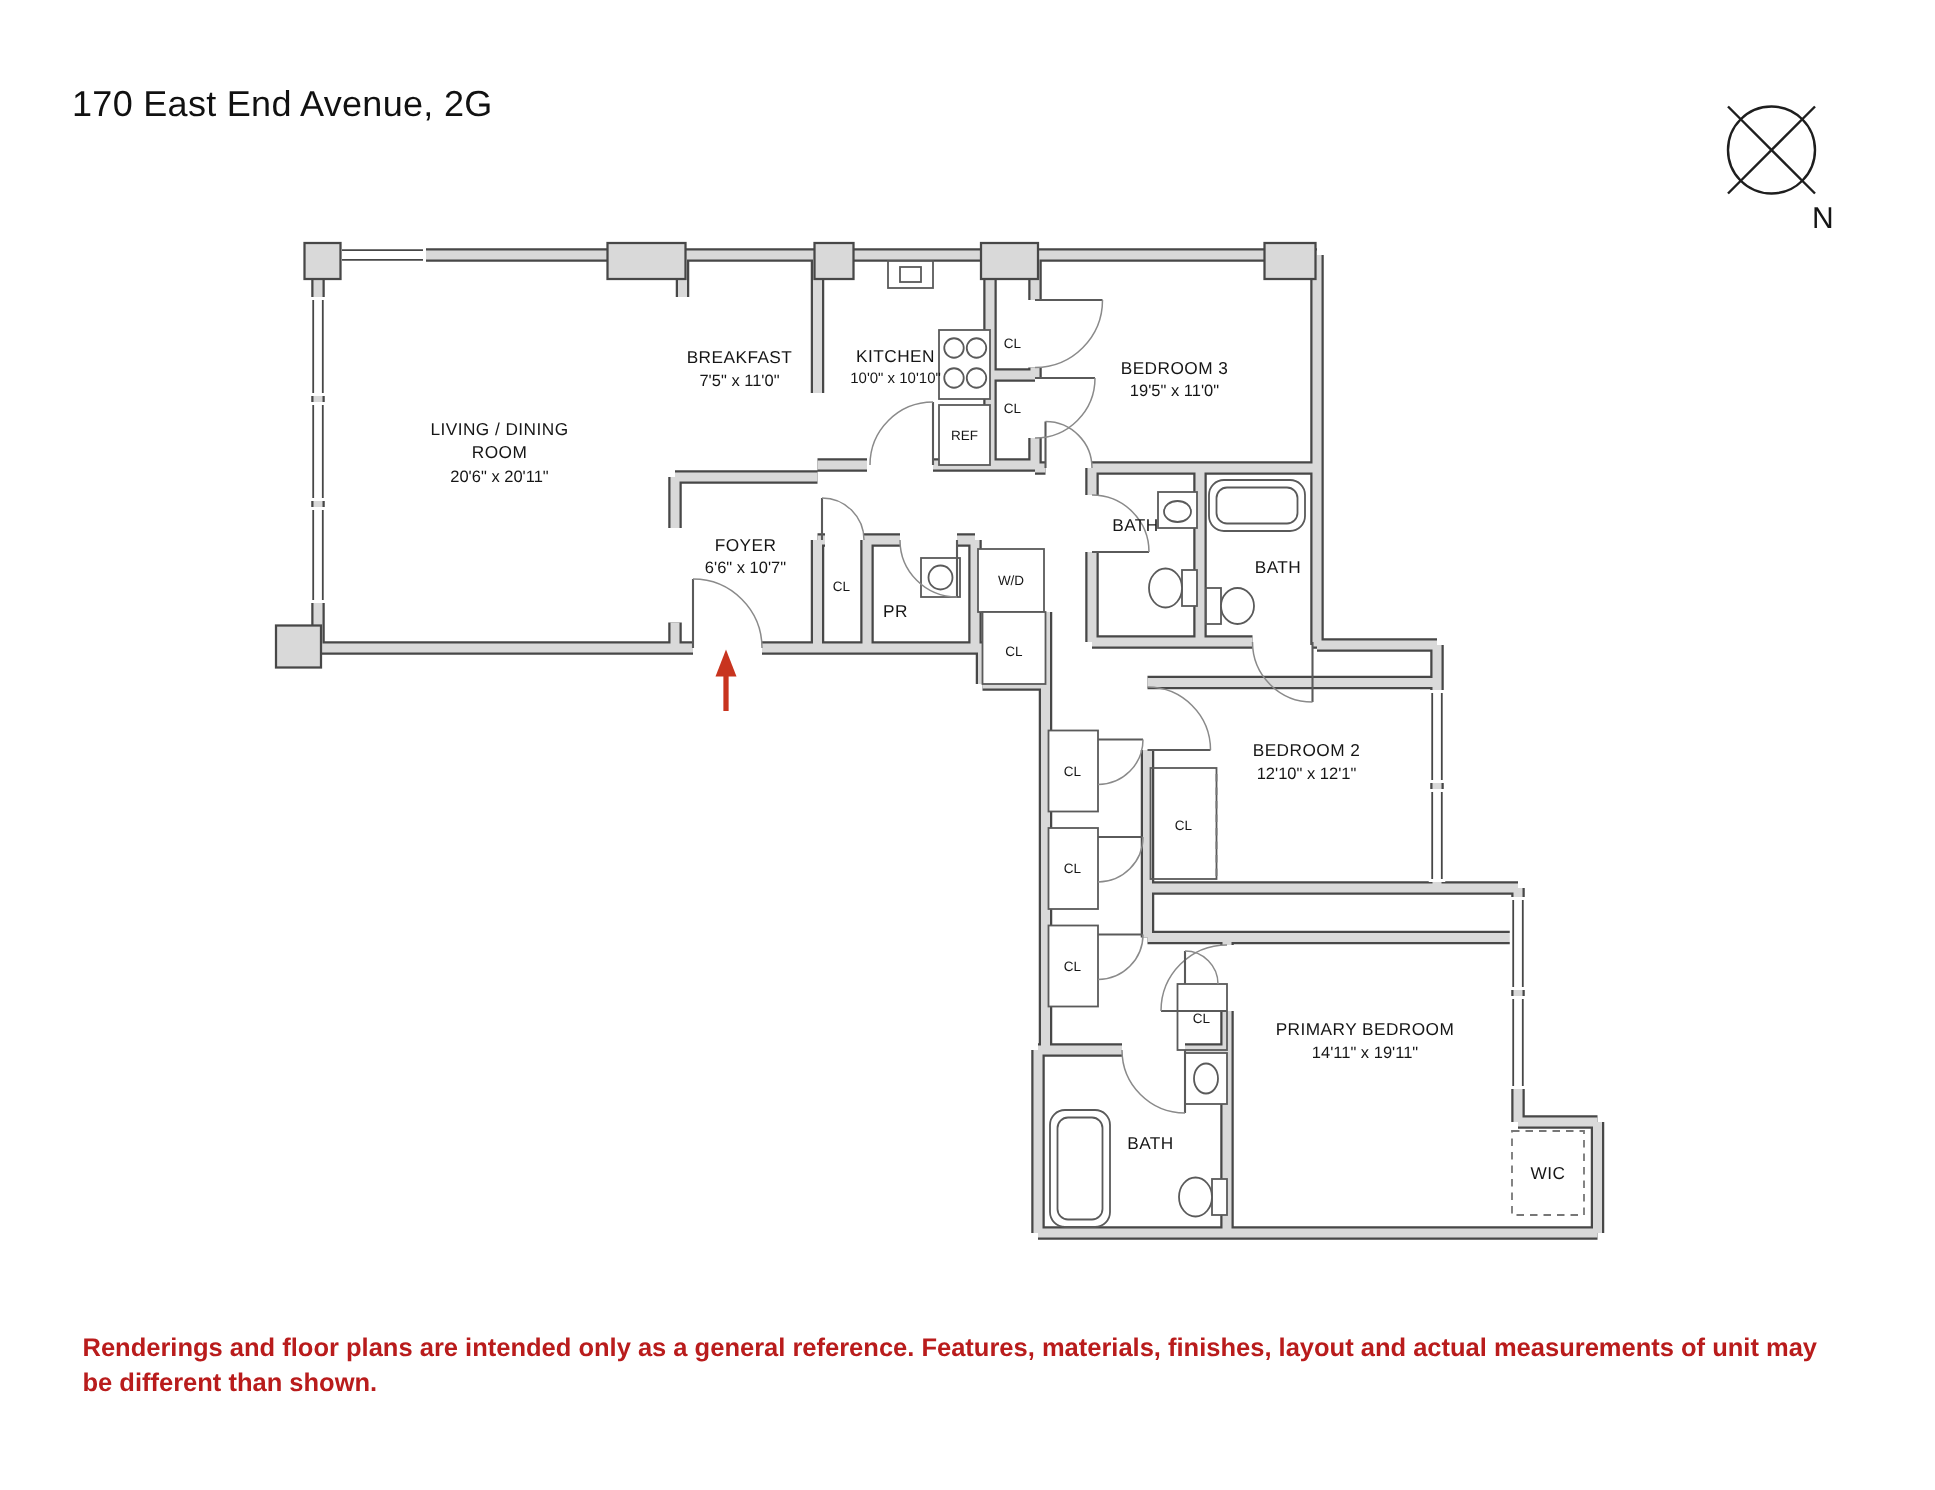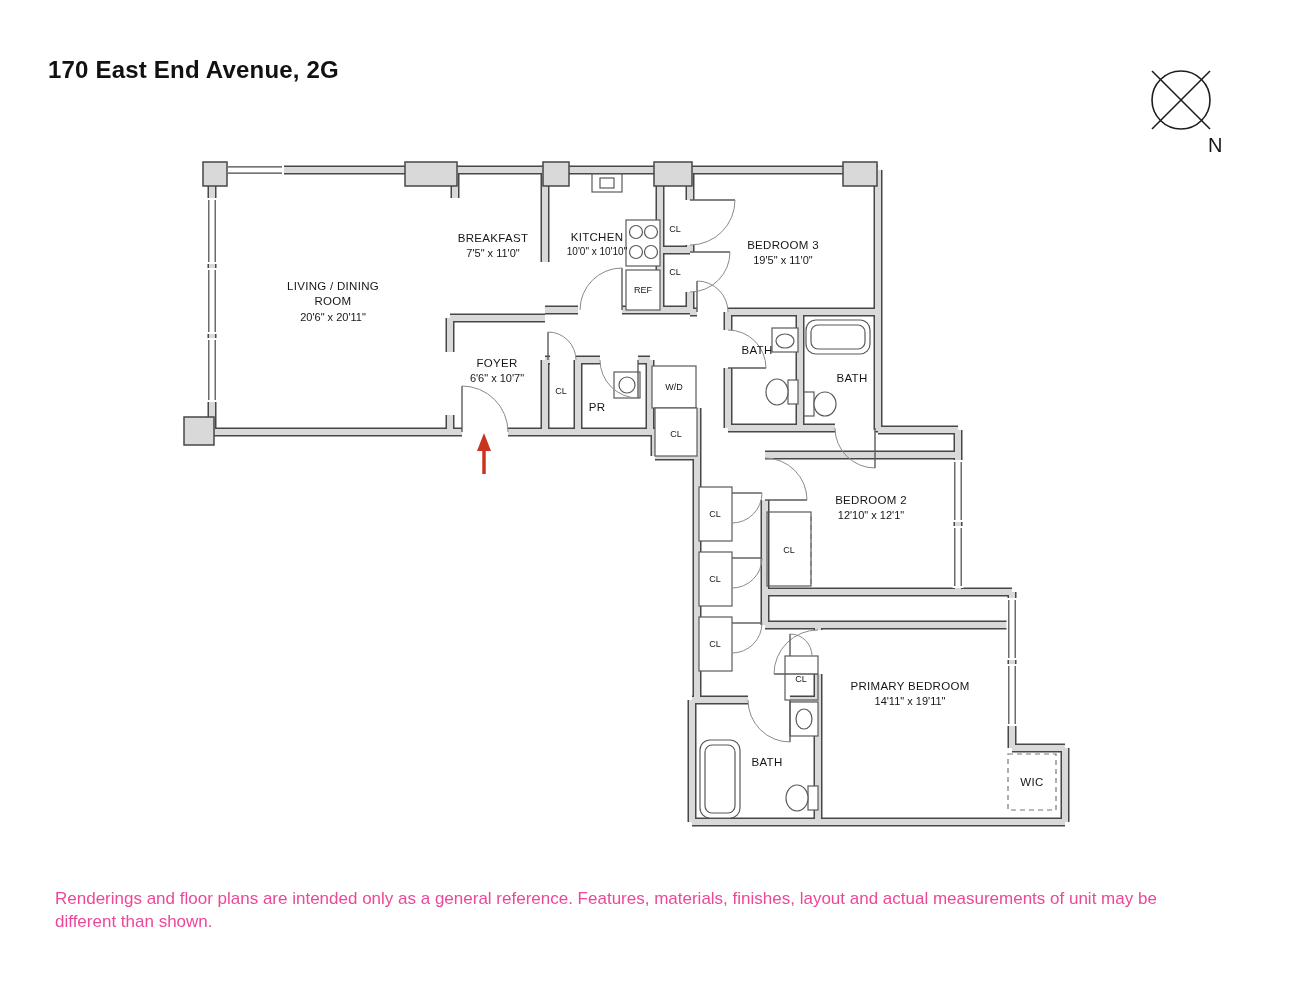--- a/index.html
+++ b/index.html
@@ -1,21 +1,21 @@
 <!DOCTYPE html>
 <html><head>
 <meta charset="utf-8">
 <style>
   html,body{margin:0;padding:0;background:#fff;}
   body{width:1290px;height:993px;overflow:hidden;position:relative;
        font-family:"Liberation Sans",sans-serif;color:#111;}
-  .page-title{position:absolute;left:48px;top:56px;font-size:24px;font-weight:bold;
+  .page-title{position:absolute;left:48px;top:56px;font-size:24px;font-weight:normal;
               letter-spacing:.2px;color:#111;}
   .disclaimer{position:absolute;left:55px;top:888px;width:1165px;font-size:17px;
-              line-height:1.35;color:#ec4899;}
+              line-height:1.35;color:#b91c1c;font-weight:bold;}
   svg{position:absolute;left:0;top:0;}
   svg text{font-family:"Liberation Sans",sans-serif;fill:#161616;}
   .lbl{font-size:11.5px;text-anchor:middle;letter-spacing:.3px;}
   .dim{font-size:11px;text-anchor:middle;}
   .dimsm{font-size:10px;text-anchor:middle;}
   .sm{font-size:9px;text-anchor:middle;}
   .wall-outer{stroke:#474747;stroke-width:9;fill:none;stroke-linecap:butt;}
   .wall-inner{stroke:#d9d9d9;stroke-width:6;fill:none;stroke-linecap:butt;}
   .block{fill:#d9d9d9;stroke:#474747;stroke-width:1.5;}
   .win-out{stroke:#ffffff;stroke-width:11;}

